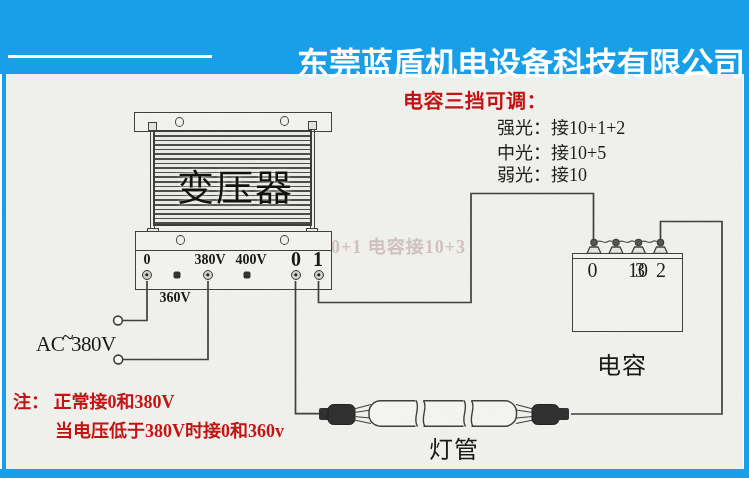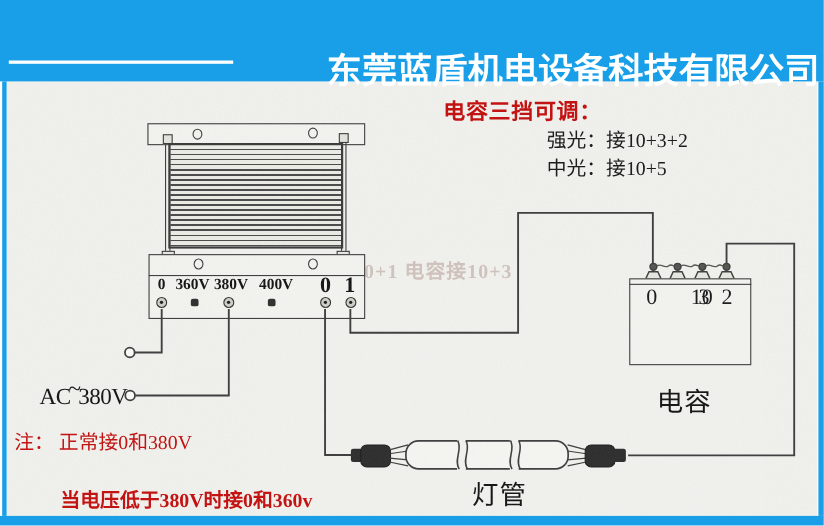--- a/index.html
+++ b/index.html
@@ -22,23 +22,23 @@
   #company-name{right:4px;top:38px;color:#ffffff;font-size:32px;font-weight:bold;
       font-family:"Liberation Sans",sans-serif;white-space:nowrap;}
 
   
   .red{color:#c40f0f;}
   #cap-note-title{left:403px;top:85px;font-size:20px;font-weight:bold;white-space:nowrap;letter-spacing:0.6px;}
   .cap-line{left:497px;font-size:18px;color:#191919;white-space:nowrap;}
   #cap-line-0{top:113px;}
   #cap-line-1{top:138px;}
   #cap-line-2{top:160px;}
-  #note-line1{left:13px;top:387px;font-size:18px;font-weight:normal;white-space:nowrap;}
-  #note-line2{left:55px;top:440px;font-size:18px;font-weight:bold;white-space:nowrap;}
-  #ac-label{left:36px;top:332px;font-size:21px;color:#141414;white-space:nowrap;letter-spacing:-0.5px;margin-top:16px;}
+  #note-line1{left:13px;top:387px;font-size:18px;font-weight:bold;white-space:nowrap;}
+  #note-line2{left:55px;top:416px;font-size:18px;font-weight:bold;white-space:nowrap;}
+  #ac-label{left:36px;top:332px;font-size:21px;color:#141414;white-space:nowrap;letter-spacing:-0.5px;}
   #ac-label .tld{position:relative;top:-7px;margin:0 -2px;}
   #watermark{left:331px;top:232px;font-size:18px;font-weight:bold;
       color:rgba(155,115,108,0.38);white-space:nowrap;letter-spacing:1px;}
 
   
   .ink{border:1.6px solid #3d3d3d;background:#f3f3ef;box-sizing:border-box;}
   #xfmr-top-bracket{left:134px;top:112px;width:198px;height:20px;}
   #xfmr-bottom-bracket{left:135px;top:231px;width:197px;height:20px;}
   .hole{width:9px;height:10px;border:1.5px solid #3d3d3d;border-radius:50%;
         background:#f3f3ef;box-sizing:border-box;}
@@ -100,24 +100,25 @@
   <div class="abs rod" id="rod-left"></div>
   <div class="abs rod" id="rod-right"></div>
   <div class="abs bolt" id="bolt-left"></div>
   <div class="abs bolt" id="bolt-right"></div>
   <div class="abs" id="xfmr-core"></div>
   <div class="abs foot" id="foot-left"></div>
   <div class="abs foot" id="foot-right"></div>
   <div class="abs ink" id="xfmr-bottom-bracket"></div>
   <div class="abs hole" id="hole-bl"></div>
   <div class="abs hole" id="hole-br"></div>
+  <div class="abs" id="xfmr-label">变压器</div>
 
   <div class="abs ink" id="term-box"></div>
   <div class="abs tlabel" style="left:147px;">0</div>
-  <div class="abs tlabel" style="left:175px;">360V</div>
+  <div class="abs tlabel" style="left:175px;margin-top:38px;">360V</div>
   <div class="abs tlabel" style="left:210px;">380V</div>
   <div class="abs tlabel" style="left:251px;">400V</div>
   <div class="abs tlabel-big" style="left:296px;">0</div>
   <div class="abs tlabel-big" style="left:318px;">1</div>
   <div class="abs dotA" style="left:147px;top:275px;">
       <span></span>
     </div>
   <div class="abs dotB" style="left:177px;top:275px;"></div>
   <div class="abs dotA" style="left:208px;top:275px;">
       <span></span>
@@ -202,22 +203,23 @@
   <div class="abs cap-term-label" style="left:638px;">10</div>
   <div class="abs cap-term-label" style="left:640px;">3</div>
   <div class="abs cap-term-label" style="left:661px;">2</div>
   <div class="abs" id="cap-label">电容</div>
 
   <div class="abs" id="lamp-label">灯管</div>
 
   <div class="abs" id="ac-label"><span>AC</span><span class="tld">~</span><span>380V</span></div>
 
   <div class="abs red" id="cap-note-title">电容三挡可调：</div>
-  <div class="abs cap-line" id="cap-line-0">强光：接10+3+2</div>
+  <div class="abs cap-line" id="cap-line-0">强光：接10+1+2</div>
   <div class="abs cap-line" id="cap-line-1">中光：接10+5</div>
+  <div class="abs cap-line" id="cap-line-2">弱光：接10</div>
   <div class="abs red" id="note-line1">注： 正常接0和380V</div>
   <div class="abs red" id="note-line2">当电压低于380V时接0和360v</div>
 
   <svg class="abs" id="noise" width="737" height="395">
     <filter id="nz">
         <feTurbulence type="fractalNoise" baseFrequency="0.55" numOctaves="2" seed="7"></feTurbulence>
       <feColorMatrix type="matrix" values="0 0 0 0 0.45  0 0 0 0 0.45  0 0 0 0 0.44  0 0 0 0.9 0"></feColorMatrix>
     </filter>
     <rect width="737" height="395" filter="url(#nz)" opacity="0.065"></rect>
   </svg>

